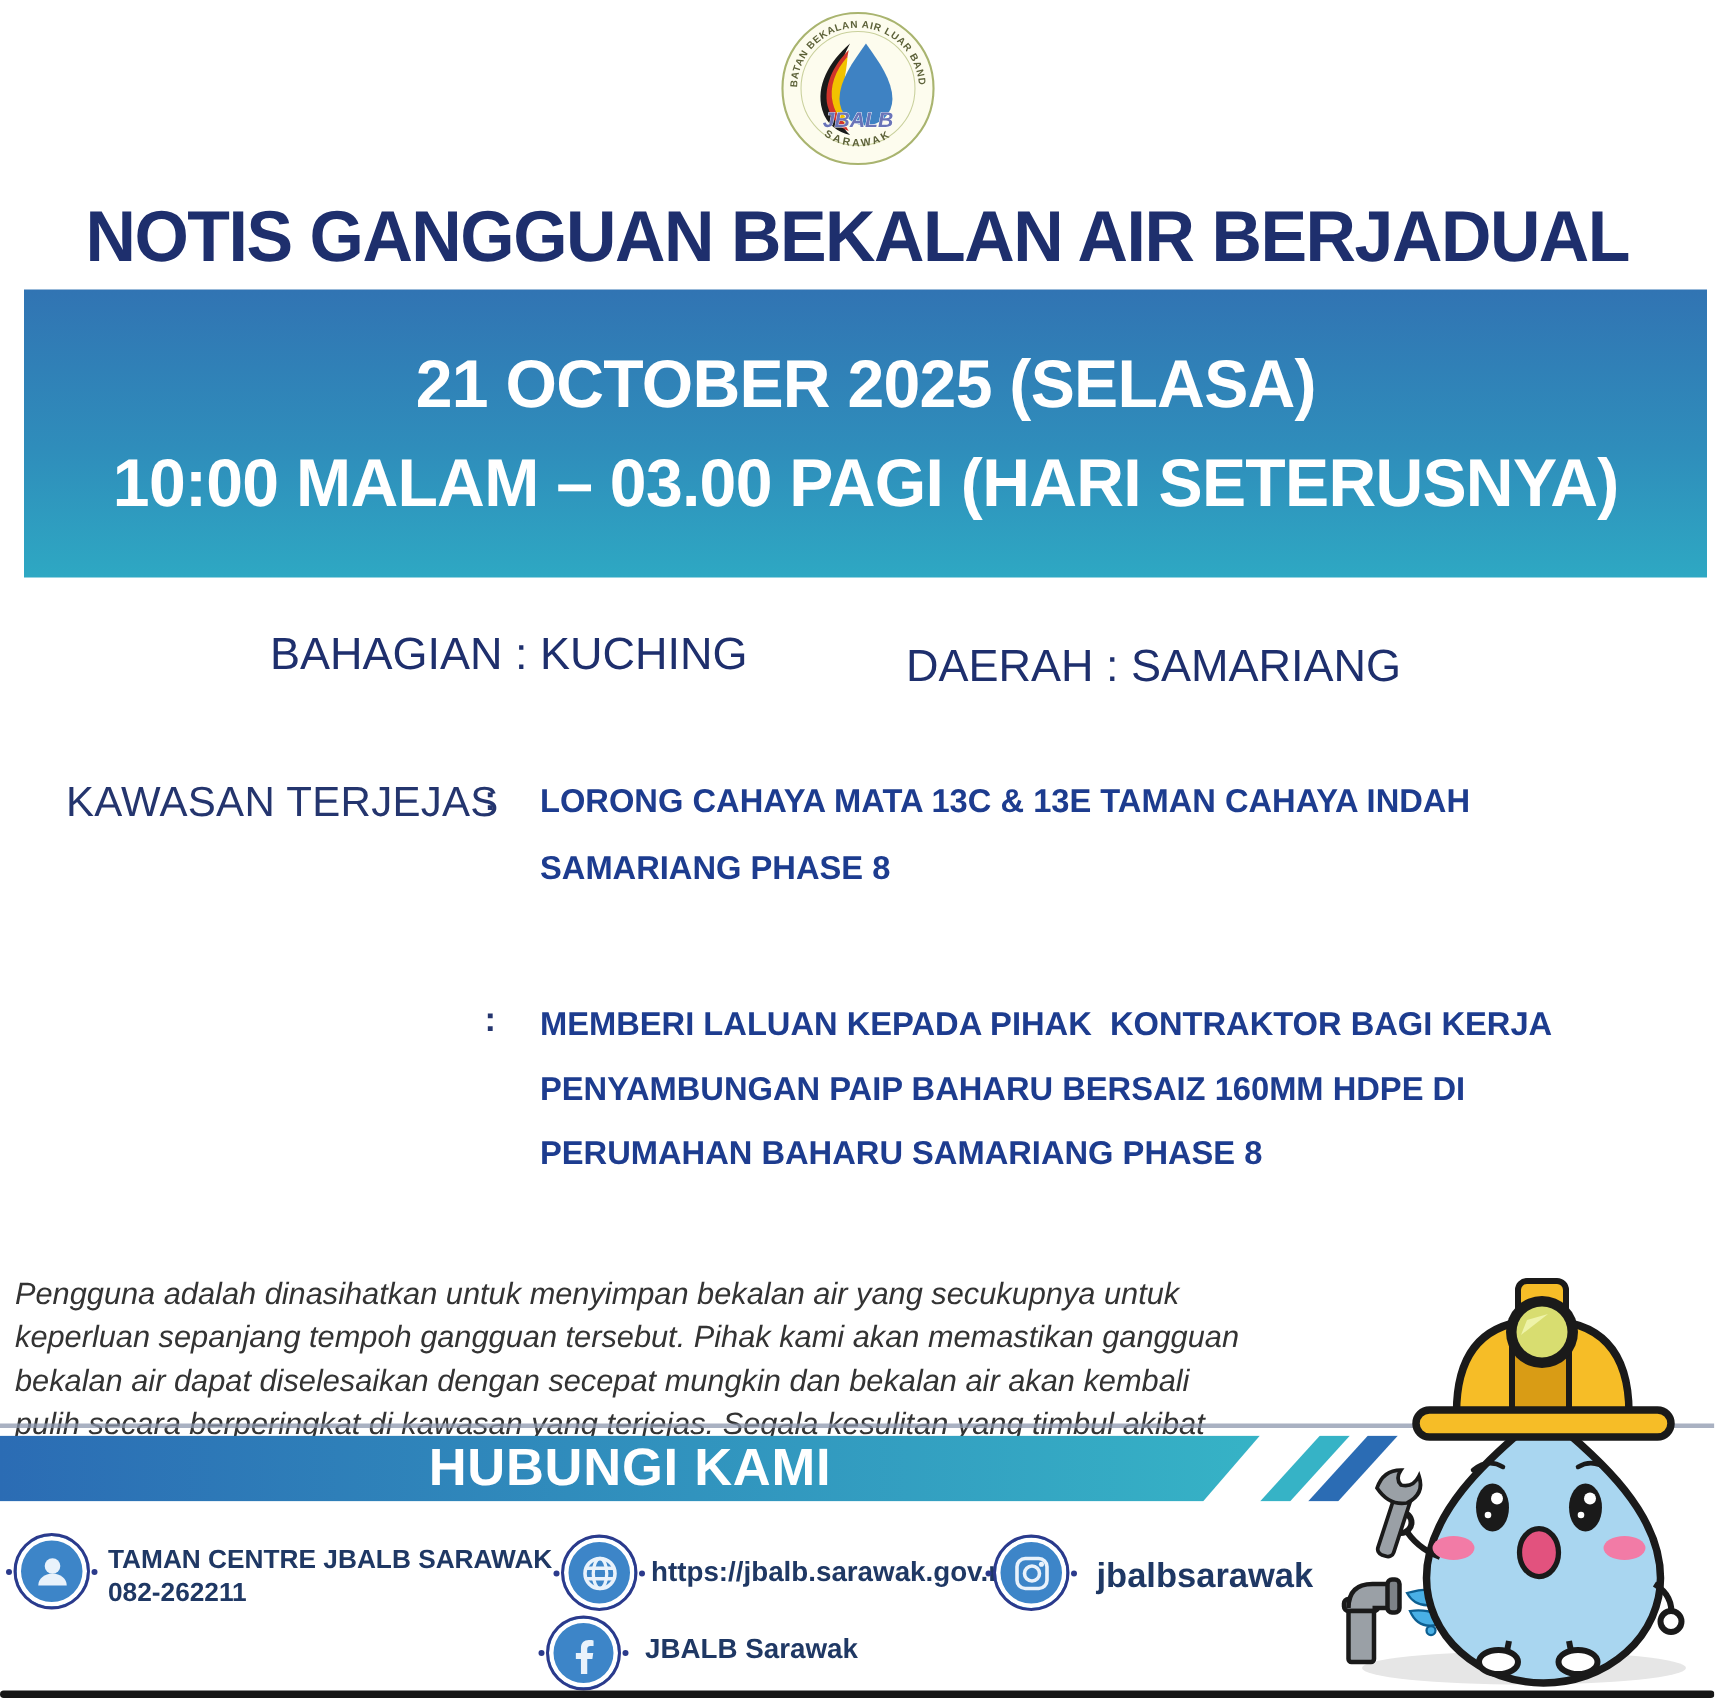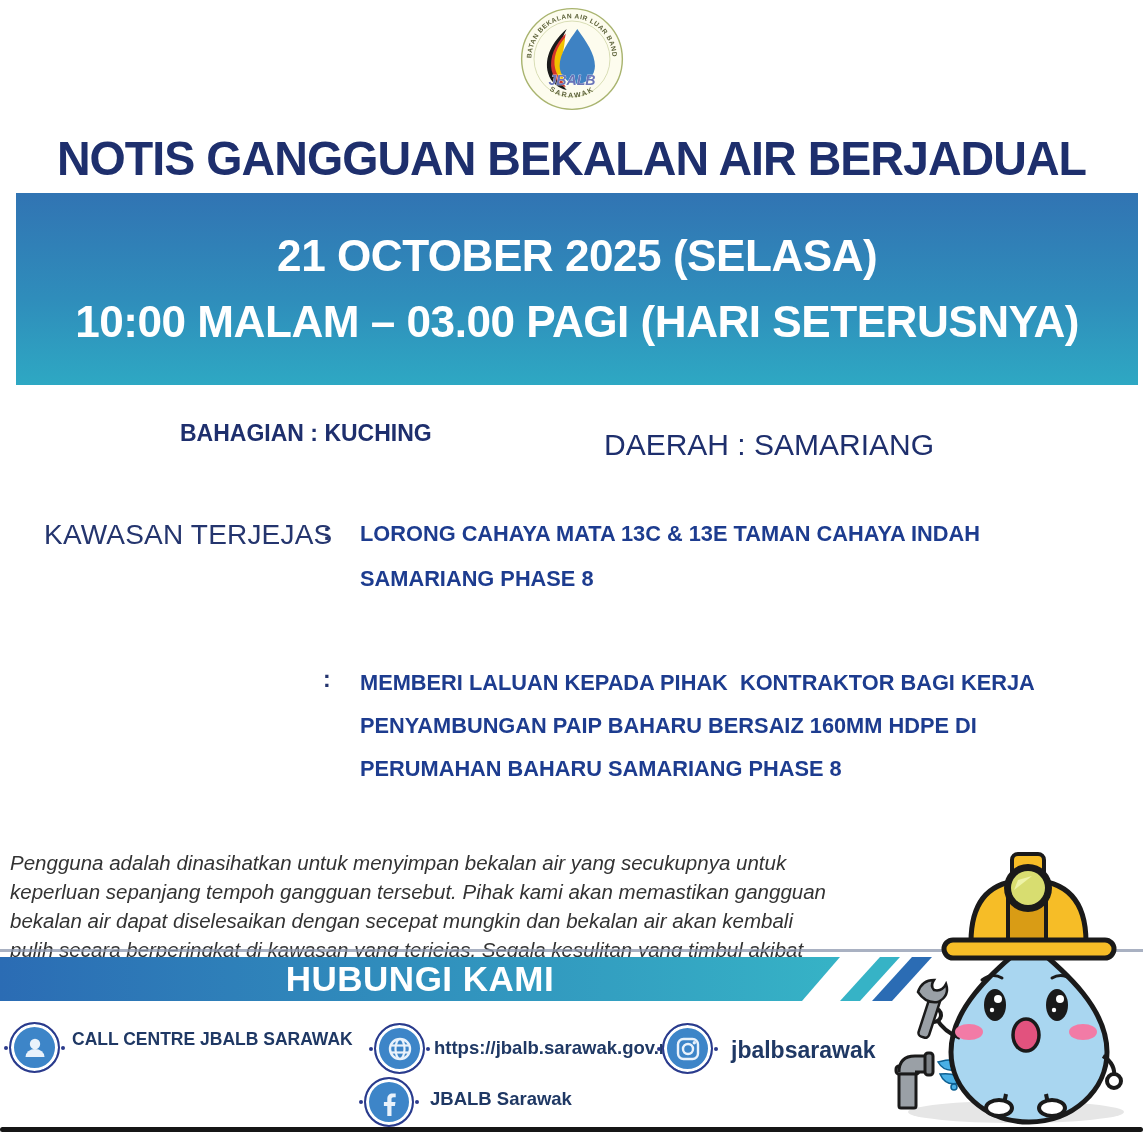--- a/index.html
+++ b/index.html
@@ -15,21 +15,21 @@
     transform:scaleX(.97);
   }
   
   .banner{
     position:absolute;top:193px;left:16px;width:1122px;height:192px;
     background:linear-gradient(180deg,var(--banner-top,#3174b3) 0%,#2f8dbb 55%,var(--banner-bottom,#2ea8c3) 100%);
     display:flex;flex-direction:column;align-items:center;justify-content:center;gap:14px;
   }
   .banner div{color:#fff;font-size:45px;font-weight:800;letter-spacing:-.5px;transform:scaleX(.98);white-space:pre;}
   
-  .region-bahagian{position:absolute;left:180px;top:420px;font-size:23px;font-weight:700;color:var(--title-navy,#1e2f6d);white-space:pre;}
+  .region-bahagian{position:absolute;left:180px;top:420px;font-size:30px;font-weight:400;color:var(--title-navy,#1e2f6d);white-space:pre;}
   .region-daerah{position:absolute;left:604px;top:428px;font-size:30px;font-weight:400;color:var(--title-navy,#1e2f6d);white-space:pre;}
   
   .ilabel{position:absolute;left:44px;font-size:28px;font-weight:400;color:var(--label-navy,#24356e);letter-spacing:.2px;}
   .icolon{position:absolute;left:323px;font-size:23px;font-weight:800;color:var(--label-navy,#24356e);}
   .ivalue{position:absolute;left:360px;font-size:22px;font-weight:800;color:var(--value-blue,#1d3c8f);white-space:pre;transform:scaleX(.99);transform-origin:left;}
   
   .advisory{
     position:absolute;left:10px;top:848px;width:828px;
     font-size:20.5px;line-height:29px;font-style:italic;color:var(--advisory-gray,#333);
   }
@@ -123,21 +123,22 @@
   <div class="stripe s1"></div>
   <div class="stripe s2"></div>
 
   <div class="contact-icon" style="left:9px;top:1022px">
     <svg width="30" height="30" viewBox="0 0 30 30">
       <circle cx="15" cy="11" r="5.2" fill="#e9f2fb"></circle>
       <path d="M5.5,24 a9.5,8 0 0 1 19,0 Z" fill="#e9f2fb"></path>
     </svg>
   </div>
   <div class="ctext call-text">
-    <div>CALL CENTRE JBALB SARAWAK</div>
+    <div>TAMAN CENTRE JBALB SARAWAK</div>
+    <div>082-262211</div>
   </div>
 
   <div class="contact-icon" style="left:374px;top:1023px">
     <svg width="30" height="30" viewBox="0 0 30 30">
       <circle cx="15" cy="15" r="10" fill="none" stroke="#e9f2fb" stroke-width="2.4"></circle>
       <ellipse cx="15" cy="15" rx="4.5" ry="10" fill="none" stroke="#e9f2fb" stroke-width="2.2"></ellipse>
       <line x1="5" y1="11.5" x2="25" y2="11.5" stroke="#e9f2fb" stroke-width="2.2"></line>
       <line x1="5" y1="18.5" x2="25" y2="18.5" stroke="#e9f2fb" stroke-width="2.2"></line>
     </svg>
   </div>

